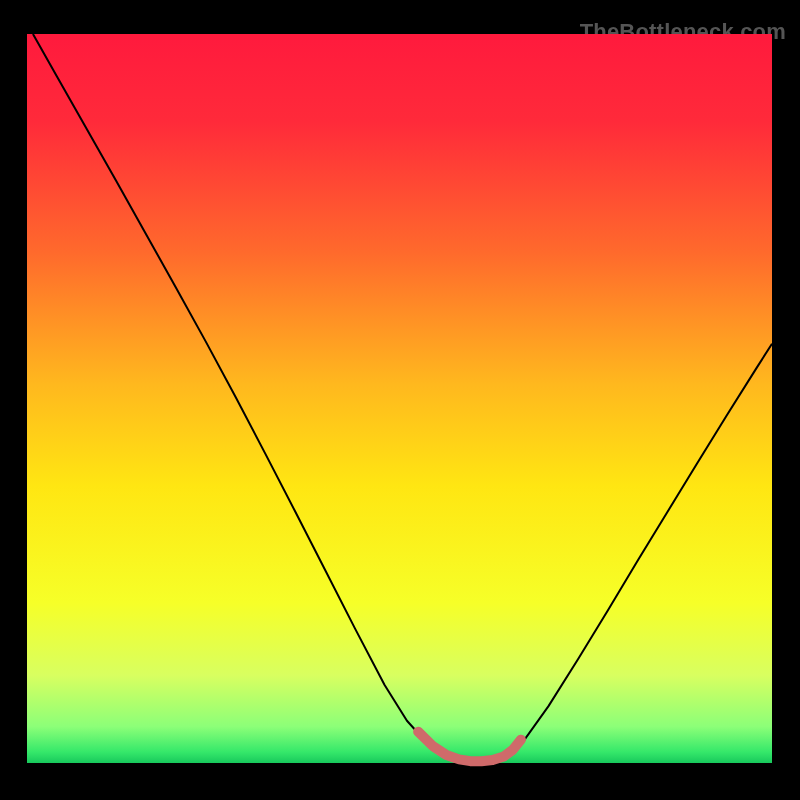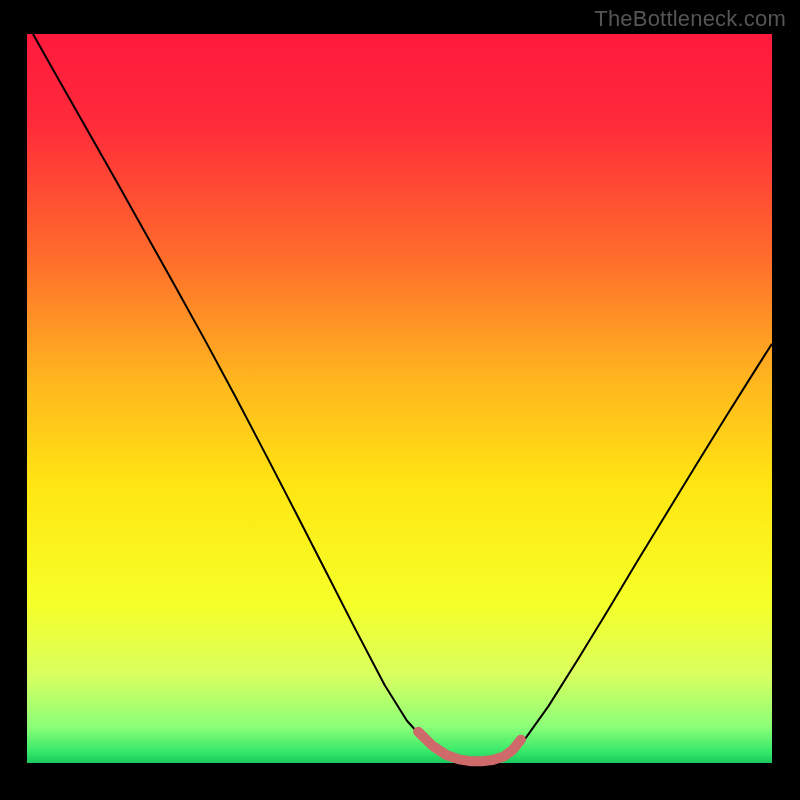--- a/index.html
+++ b/index.html
@@ -12,25 +12,25 @@
     overflow: hidden;
   }
   .stage {
     position: relative;
     width: 800px;
     height: 800px;
     background: #000;
   }
   .watermark {
     position: absolute;
-    top: 6px;
+    top: 19px;
     right: 14px;
     color: #555;
     font-size: 22px;
-    font-weight: 400;
+    font-weight: 700;
     letter-spacing: 0.2px;
     user-select: none;
   }
   svg {
     position: absolute;
     left: 0;
     top: 0;
     display: block;
   }
 </style>

